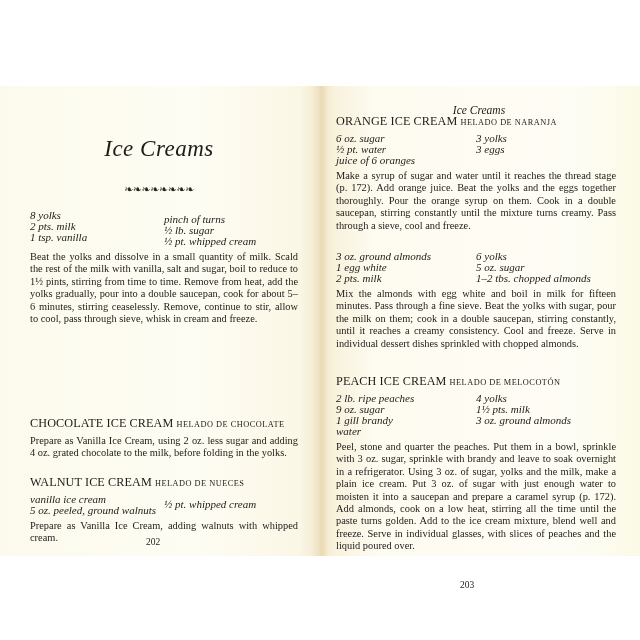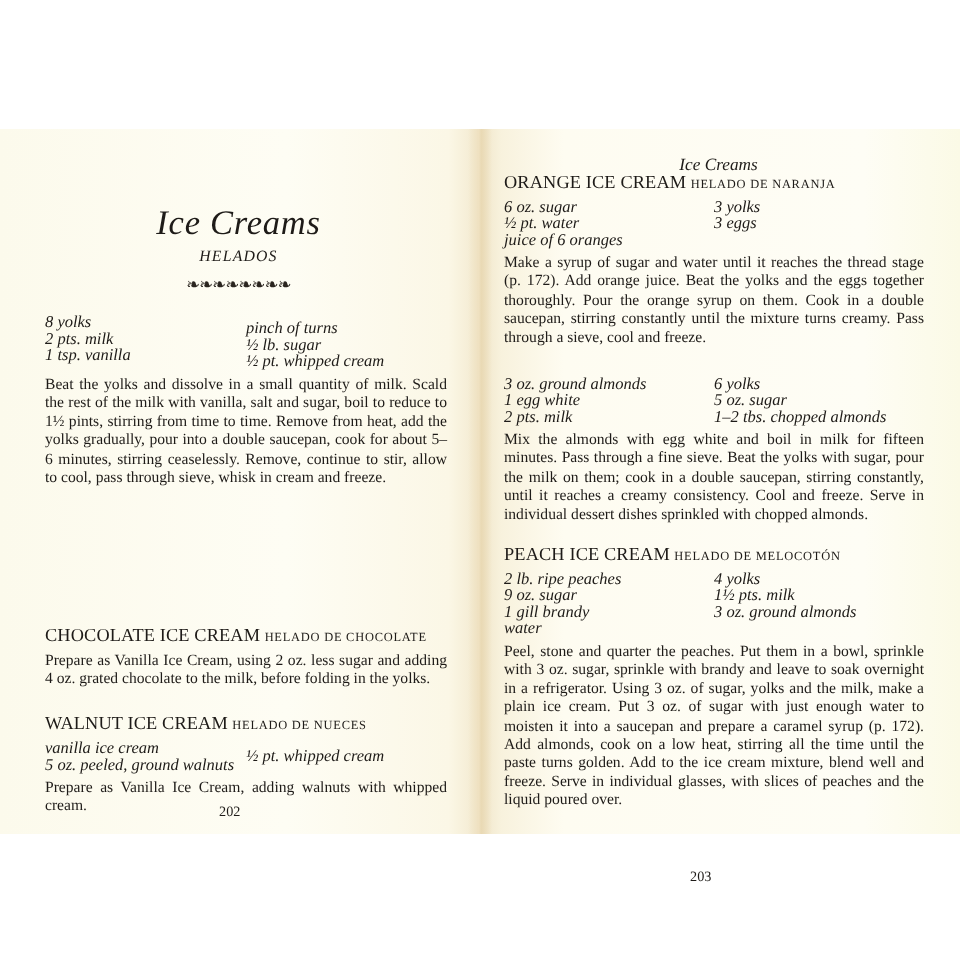--- a/index.html
+++ b/index.html
@@ -47,21 +47,20 @@
     .ing .col.right { padding-top:0; }
     .body-text { font-size:10.4px; line-height:12.4px; text-align:justify; }
     .pagenum { position:absolute; font-size:9.5px; }
   </style>
 </head>
 <body>
 
 <div class="spread">
   <div class="page-left">
     <div class="title">Ice Creams</div>
-    <div class="subtitle">HELADOS</div>
     <div class="ornament">❧❧❧❧❧❧❧❧</div>
 
     <div class="recipe" style="left:30px; top:124px; width:268px;">
       <div class="ing">
         <div class="col">
           <div>8 yolks</div>
           <div>2 pts. milk</div>
           <div>1 tsp. vanilla</div>
         </div>
         <div class="col right" style="padding-top:4px;">
@@ -129,21 +128,21 @@
         </div>
         <div class="col right">
           <div>6 yolks</div>
           <div>5 oz. sugar</div>
           <div>1–2 tbs. chopped almonds</div>
         </div>
       </div>
       <div class="body-text">Mix the almonds with egg white and boil in milk for fifteen minutes. Pass through a fine sieve. Beat the yolks with sugar, pour the milk on them; cook in a double saucepan, stirring constantly, until it reaches a creamy consistency. Cool and freeze. Serve in individual dessert dishes sprinkled with chopped almonds.</div>
     </div>
 
-    <div class="recipe" style="left:18px; top:276px; width:280px;">
+    <div class="recipe" style="left:18px; top:288px; width:280px;">
       <div class="rh">
         <span>PEACH ICE CREAM</span><span class="sp">HELADO DE MELOCOTÓN</span>
       </div>
       <div class="ing">
         <div class="col">
           <div>2 lb. ripe peaches</div>
           <div>9 oz. sugar</div>
           <div>1 gill brandy</div>
           <div>water</div>
         </div>

